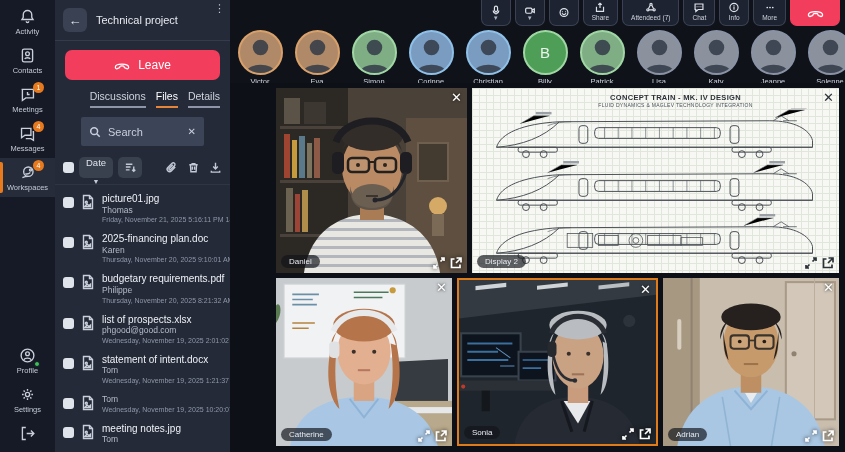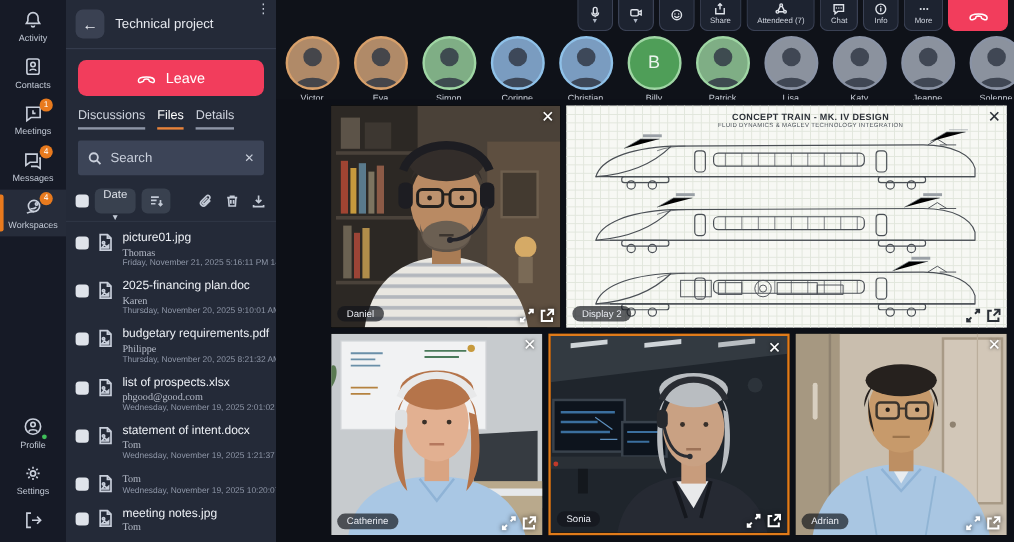--- a/index.html
+++ b/index.html
@@ -19,42 +19,42 @@
   .status-dot { position:absolute; bottom:13px; right:15px; width:6px; height:6px; border-radius:50%; background:#3fbf5a; border:1.5px solid #161a26; }
 
   
   .panel { width:175px; background:#242a38; display:flex; flex-direction:column; flex-shrink:0; }
   .panel-head { display:flex; align-items:center; gap:9px; padding:8px 6px 8px 8px; border-bottom:1px solid #343b4c; position:relative; }
   .back-btn { width:24px; height:24px; border-radius:6px; background:#3a4152; display:flex; align-items:center; justify-content:center; color:#e6e9ef; font-size:13px; cursor:pointer; }
   .panel-title { font-size:11px; color:#e6e9ef; }
   .kebab { position:absolute; top:2px; right:5px; color:#c3cad6; font-size:11px; letter-spacing:0; cursor:pointer; line-height:1.1; }
   .leave-btn { margin:9px 10px 8px; height:30px; border:none; border-radius:7px; background:#f23d5c; color:#fff; font-size:12px; display:flex; align-items:center; justify-content:center; gap:8px; cursor:pointer; font-family:inherit; }
   .leave-btn svg { width:16px; height:12px; }
-  .tabs { display:flex; gap:10px; padding:2px 10px 0; }
+  .tabs { display:flex; gap:10px; padding:2px 10px 0;justify-content:flex-end; }
   .tab { font-size:10.5px; color:#cfd4de; padding-bottom:4px; border-bottom:2px solid #8d95a6; cursor:pointer; }
   .tab.active { color:#fff; border-bottom-color:#e8833a; }
-  .search-wrap { margin:9px 10px 7px; height:29px; background:#3c4457; border-radius:2px; display:flex; align-items:center; padding:0 8px; gap:7px; }
+  .search-wrap { margin:9px 26px 7px; height:29px; background:#3c4457; border-radius:2px; display:flex; align-items:center; padding:0 8px; gap:7px; }
   .search-wrap svg { width:12px; height:12px; stroke:#c9cfdb; fill:none; stroke-width:1.8; flex-shrink:0; }
   .search-wrap input { flex:1; background:transparent; border:none; outline:none; color:#e6e9ef; font-size:11px; font-family:inherit; min-width:0; }
   .search-wrap input::placeholder { color:#c9cfdb; }
   .search-x { color:#c9cfdb; font-size:10px; cursor:pointer; }
   .files-toolbar { display:flex; align-items:center; gap:5px; padding:4px 8px 6px; border-bottom:1px solid #2e3544; }
   .cbx { width:11px; height:11px; border-radius:3px; background:#dfe3ea; flex-shrink:0; cursor:pointer; }
   .date-pill { height:21px; background:#39414f; border-radius:5px; display:flex; align-items:center; gap:10px; padding:0 7px; font-size:9.5px; color:#dfe3ea; cursor:pointer;flex-direction:column; }
   .date-pill .chev { font-size:7px; color:#c3cad6; }
   .sort-btn { height:21px; width:24px; background:#39414f; border-radius:5px; display:flex; align-items:center; justify-content:center; cursor:pointer; }
   .tool-icons { margin-left:auto; display:flex; gap:9px; align-items:center; }
   .tool-icons svg, .sort-btn svg { width:13px; height:13px; stroke:#c3cad6; fill:none; stroke-width:1.5; cursor:pointer; }
   .file-list { flex:1; overflow:hidden; padding-top:3px; }
   .file-row { display:flex; align-items:flex-start; gap:6px; padding:5px 8px 4px; cursor:pointer; }
   .file-row .cbx { margin-top:4px; }
   .file-ico { width:16px; height:16px; flex-shrink:0; margin-top:1px; }
   .file-ico svg { width:16px; height:16px; stroke:#c9cfdb; fill:none; stroke-width:1.4; }
   .f-name { font-size:10px; color:#eef1f6; line-height:1.15; }
-  .f-owner { font-size:8.5px; color:#b7bdca; line-height:1.25;font-family:Liberation Serif, serif; }
+  .f-owner { font-size:8.5px; color:#b7bdca; line-height:1.25; }
   .f-meta { font-size:7px; color:#8f97a8; line-height:1.3; white-space:nowrap; }
 
   
   .main { flex:1; display:flex; flex-direction:column; background:#0f1219; min-width:0; }
   .controlbar { height:27px; display:flex; justify-content:flex-end; align-items:flex-start; gap:4px; padding:0 5px 0 0; }
   .ctl { height:26px; background:#1d2330; border:1px solid #3a4154; border-radius:0 0 7px 7px; border-top:none; display:flex; flex-direction:column; align-items:center; justify-content:center; cursor:pointer; color:#dfe3ea; padding:1px 8px 2px; }
   .ctl svg { width:12px; height:11px; stroke:#dfe3ea; fill:none; stroke-width:1.5; }
   .ctl .chev { font-size:6px; line-height:4px; color:#aeb6c4; }
   .ctl .clab { font-size:6.5px; color:#cfd4de; line-height:1.2; margin-top:1px; }
   .ctl.end { background:#f23d5c; border-color:#f23d5c; width:50px; }

